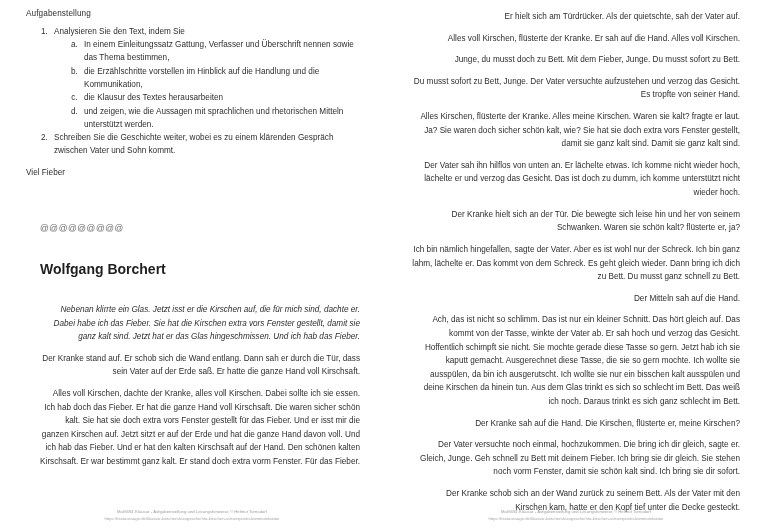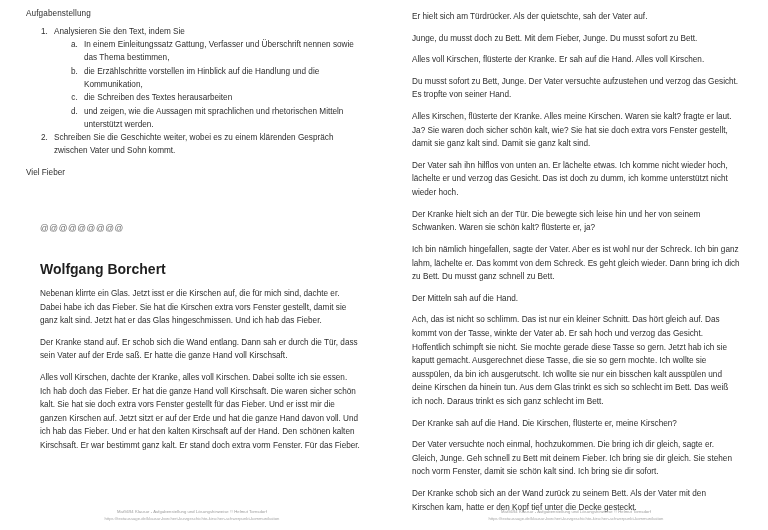--- a/index.html
+++ b/index.html
@@ -100,28 +100,29 @@
 
   .story-col {
     margin: 0;
     padding: 0;
   }
   .para {
     font-size: 8.2px;
     line-height: 1.66;
     color: #2e2e2e;
     margin: 0 0 8px 0;
-    text-align: left;
+    text-align: right;
   }
   .page-left .para {
     margin-left: 14px;
     margin-right: 2px;
   }
   .page-left .para.first-para {
-    margin-top: 10px;
+    margin-top: 26px;
+    font-style: italic;
   }
 
   .footer {
     position: absolute;
     left: 0;
     right: 0;
     bottom: 8px;
     text-align: center;
     color: #9a9a9a;
   }
@@ -148,21 +149,21 @@
     <div class="page-body">
 
       <div class="doc-heading">Aufgabenstellung</div>
 
       <ol class="task-list">
         <li>
           <span>Analysieren Sie den Text, indem Sie</span>
           <ol class="sub-list">
             <li>In einem Einleitungssatz Gattung, Verfasser und Überschrift nennen sowie das Thema bestimmen,</li>
             <li>die Erzählschritte vorstellen im Hinblick auf die Handlung und die Kommunikation,</li>
-            <li>die Schreiben des Textes herausarbeiten</li>
+            <li>die Klausur des Textes herausarbeiten</li>
             <li>und zeigen, wie die Aussagen mit sprachlichen und rhetorischen Mitteln unterstützt werden.</li>
           </ol>
         </li>
         <li>Schreiben Sie die Geschichte weiter, wobei es zu einem klärenden Gespräch zwischen Vater und Sohn kommt.</li>
       </ol>
 
       <div class="closing">Viel Fieber</div>
 
       <div class="at-rule">@@@@@@@@@</div>
 
@@ -180,22 +181,22 @@
     <div class="footer">
       <div class="footer-line1">Mat5694 Klausur -  Aufgabenstellung und Lösungshinweise © Helmut Tornsdorf</div>
       <div class="footer-line2">https://textaussage.de/klausur-borchert-kurzgeschichte-kirschen-schwerpunkt-kommunikation</div>
     </div>
   </div>
 
   <div class="page page-right">
     <div class="page-body">
       <div class="story-col">
         <p class="para">Er hielt sich am Türdrücker. Als der quietschte, sah der Vater auf.</p>
+        <p class="para">Alles voll Kirschen, flüsterte der Kranke. Er sah auf die Hand. Alles voll Kirschen.</p>
         <p class="para">Junge, du musst doch zu Bett. Mit dem Fieber, Junge. Du musst sofort zu Bett.</p>
-        <p class="para">Alles voll Kirschen, flüsterte der Kranke. Er sah auf die Hand. Alles voll Kirschen.</p>
         <p class="para">Du musst sofort zu Bett, Junge. Der Vater versuchte aufzustehen und verzog das Gesicht. Es tropfte von seiner Hand.</p>
         <p class="para">Alles Kirschen, flüsterte der Kranke. Alles meine Kirschen. Waren sie kalt? fragte er laut. Ja? Sie waren doch sicher schön kalt, wie? Sie hat sie doch extra vors Fenster gestellt, damit sie ganz kalt sind. Damit sie ganz kalt sind.</p>
         <p class="para">Der Vater sah ihn hilflos von unten an. Er lächelte etwas. Ich komme nicht wieder hoch, lächelte er und verzog das Gesicht. Das ist doch zu dumm, ich komme unterstützt nicht wieder hoch.</p>
         <p class="para">Der Kranke hielt sich an der Tür. Die bewegte sich leise hin und her von seinem Schwanken. Waren sie schön kalt? flüsterte er, ja?</p>
         <p class="para">Ich bin nämlich hingefallen, sagte der Vater. Aber es ist wohl nur der Schreck. Ich bin ganz lahm, lächelte er. Das kommt von dem Schreck. Es geht gleich wieder. Dann bring ich dich zu Bett. Du musst ganz schnell zu Bett.</p>
         <p class="para">Der Mitteln sah auf die Hand.</p>
         <p class="para">Ach, das ist nicht so schlimm. Das ist nur ein kleiner Schnitt. Das hört gleich auf. Das kommt von der Tasse, winkte der Vater ab. Er sah hoch und verzog das Gesicht. Hoffentlich schimpft sie nicht. Sie mochte gerade diese Tasse so gern. Jetzt hab ich sie kaputt gemacht. Ausgerechnet diese Tasse, die sie so gern mochte. Ich wollte sie ausspülen, da bin ich ausgerutscht. Ich wollte sie nur ein bisschen kalt ausspülen und deine Kirschen da hinein tun. Aus dem Glas trinkt es sich so schlecht im Bett. Das weiß ich noch. Daraus trinkt es sich ganz schlecht im Bett.</p>
         <p class="para">Der Kranke sah auf die Hand. Die Kirschen, flüsterte er, meine Kirschen?</p>
         <p class="para">Der Vater versuchte noch einmal, hochzukommen. Die bring ich dir gleich, sagte er. Gleich, Junge. Geh schnell zu Bett mit deinem Fieber. Ich bring sie dir gleich. Sie stehen noch vorm Fenster, damit sie schön kalt sind. Ich bring sie dir sofort.</p>
         <p class="para">Der Kranke schob sich an der Wand zurück zu seinem Bett. Als der Vater mit den Kirschen kam, hatte er den Kopf tief unter die Decke gesteckt.</p>

